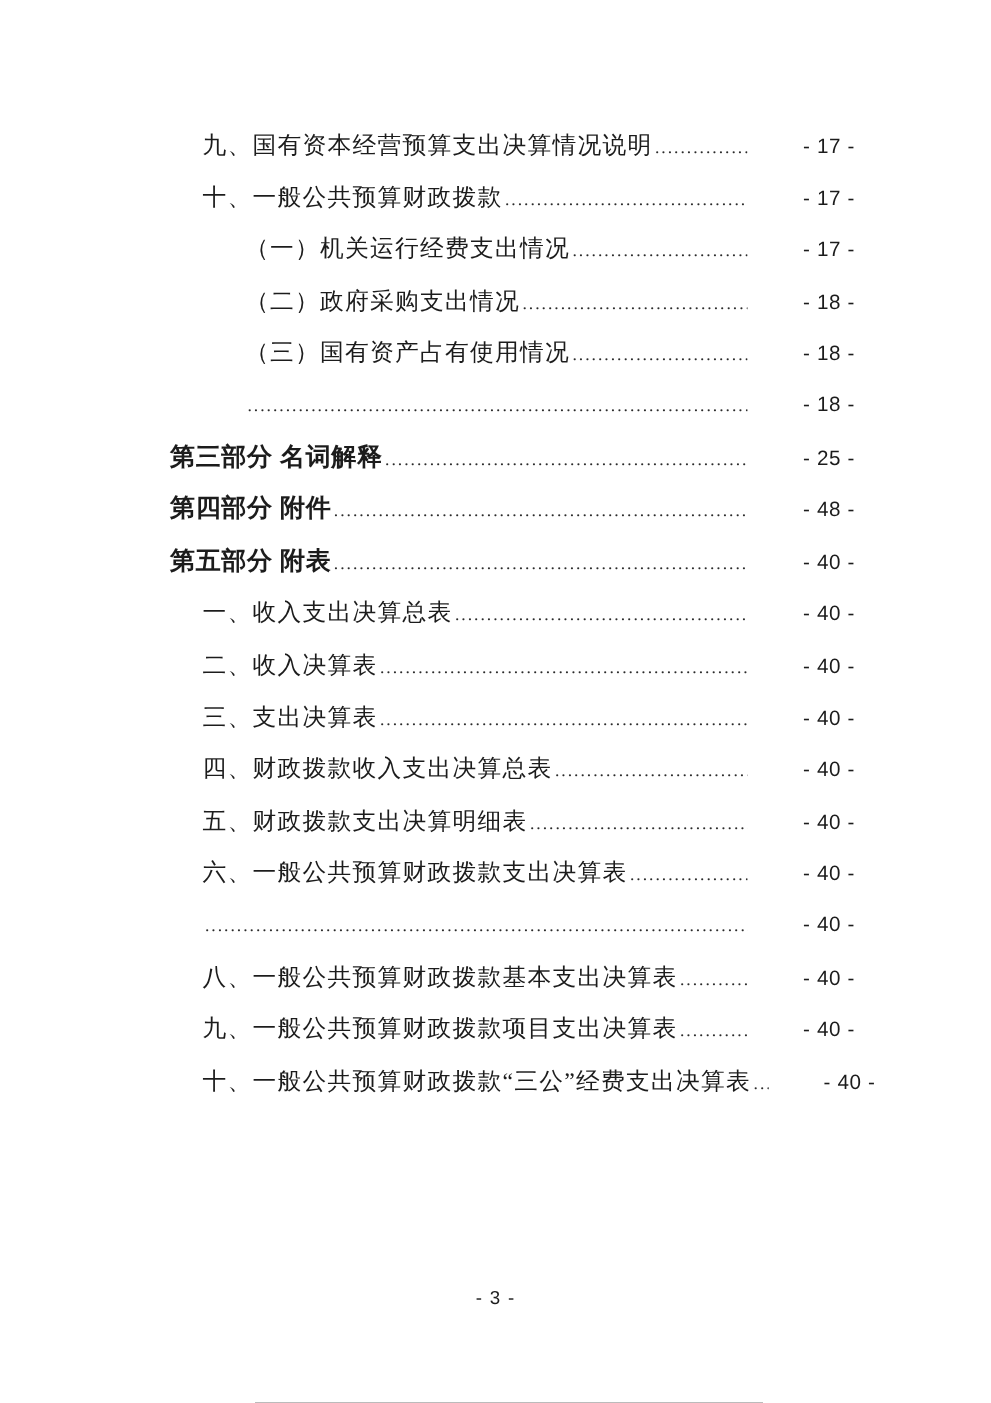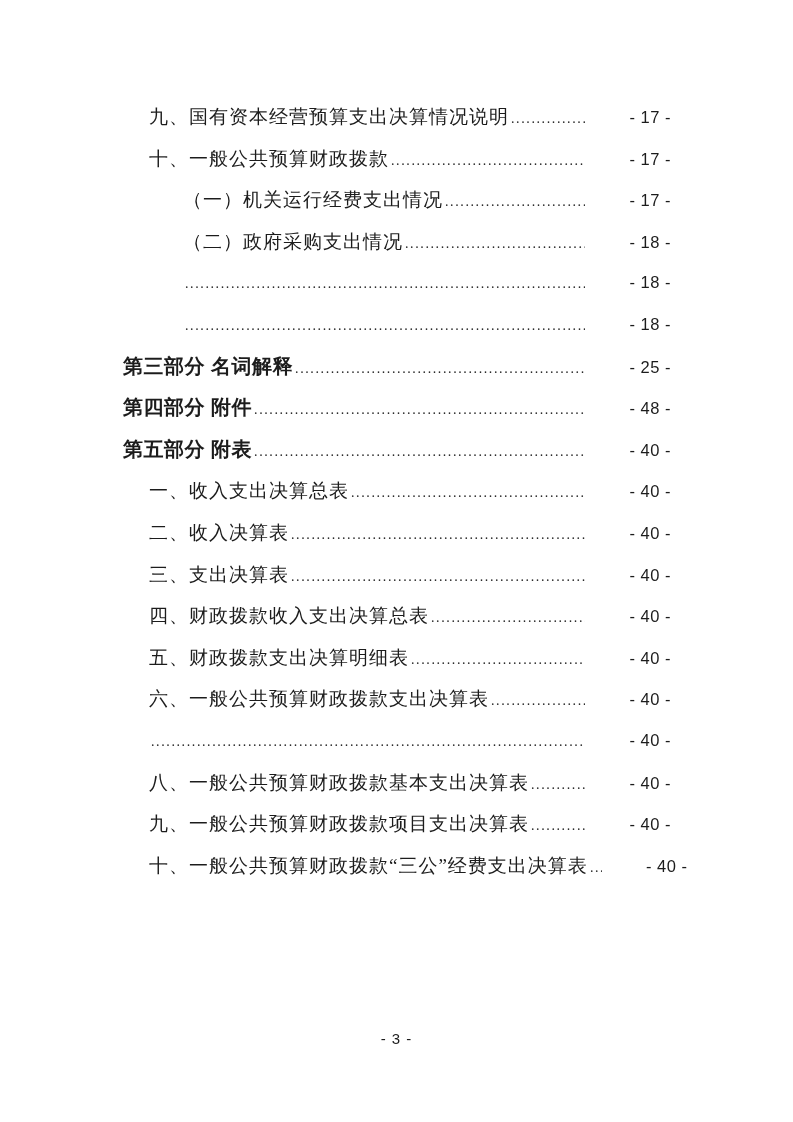--- a/index.html
+++ b/index.html
@@ -12,21 +12,21 @@
     width: 793px;
     height: 1122px;
     margin: 0 auto;
     background: #ffffff;
     color: #1c1c1c;
     overflow: hidden;
   }
   .toc {
     position: absolute;
     top: 96px;
-    left: 123px;
+    left: 136px;
     width: 548px;
   }
   .toc-row {
     display: flex;
     align-items: baseline;
     height: 41.6px;
     line-height: 41.6px;
     white-space: nowrap;
   }
   .toc-text {
@@ -99,20 +99,21 @@
     <span class="toc-text">（一）机关运行经费支出情况</span>
     <span class="toc-dots"></span>
     <span class="toc-page">- 17 -</span>
   </div>
       <div class="toc-row level-sub">
     <span class="toc-text">（二）政府采购支出情况</span>
     <span class="toc-dots"></span>
     <span class="toc-page">- 18 -</span>
   </div>
       <div class="toc-row level-sub">
+    <span class="toc-text">（三）国有资产占有使用情况</span>
     <span class="toc-dots"></span>
     <span class="toc-page">- 18 -</span>
   </div>
       <div class="toc-row level-sub">
     <span class="toc-dots"></span>
     <span class="toc-page">- 18 -</span>
   </div>
       <div class="toc-row level-section">
     <span class="toc-text">第三部分 名词解释</span>
     <span class="toc-dots"></span>

